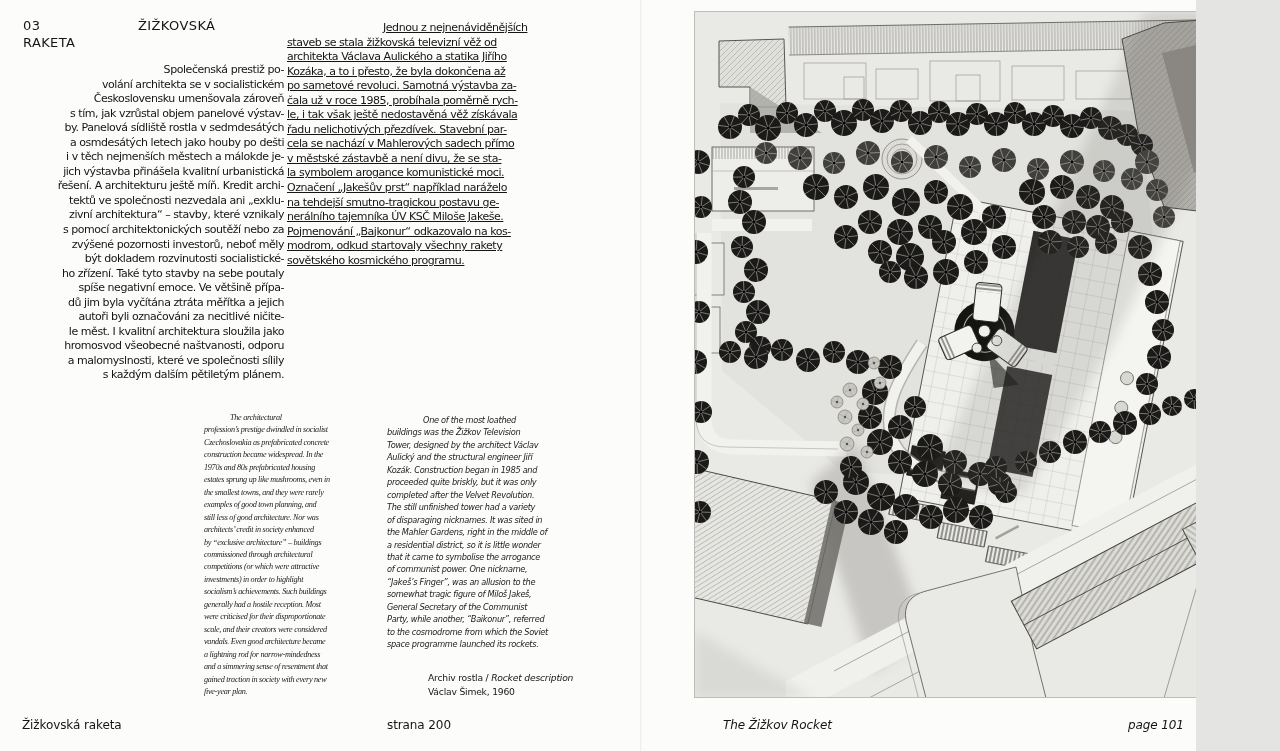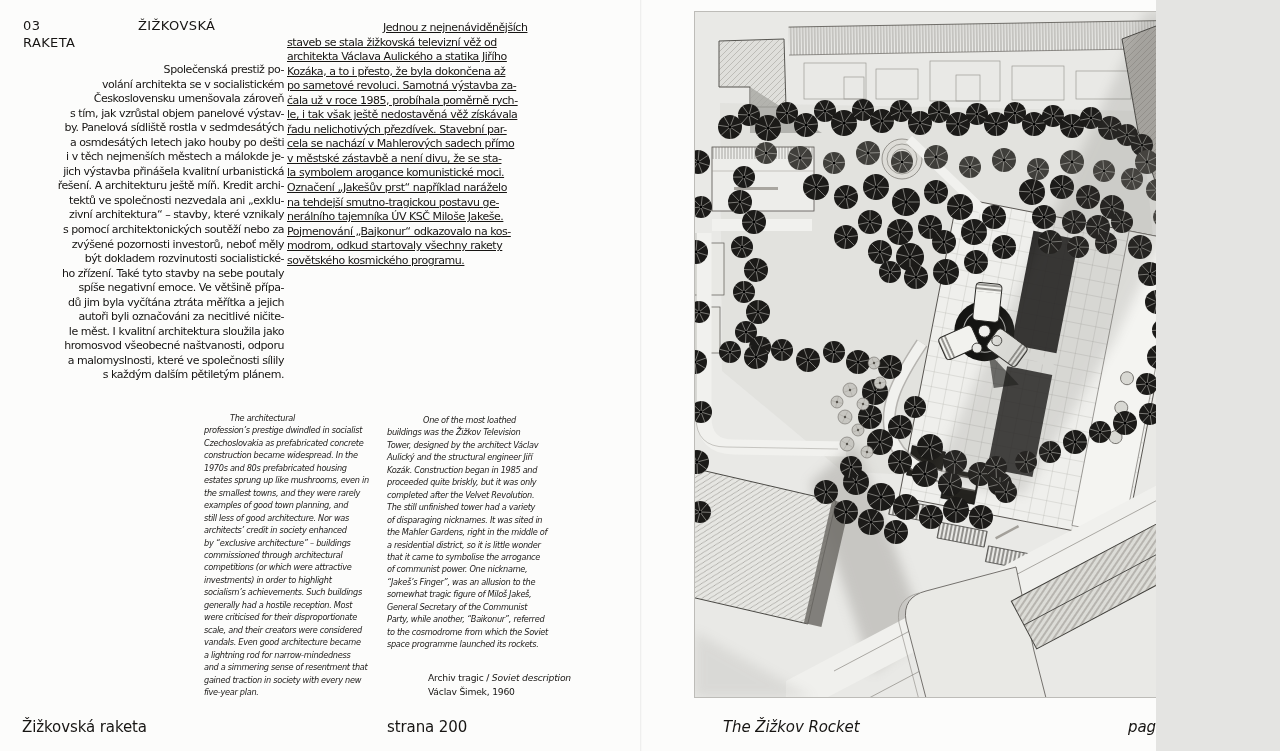--- a/index.html
+++ b/index.html
@@ -1,35 +1,35 @@
 <!DOCTYPE html>
 <html><head>
 <meta charset="utf-8">
 <style>
   html,body{margin:0;padding:0;background:#e4e4e2;}
   #spread{position:relative;width:1156px;height:751px;background:#fcfcfb;overflow:hidden;
-          font-family:"DejaVu Sans","Liberation Sans",sans-serif;color:#171513;}
+          font-family:"DejaVu Sans","Liberation Sans",sans-serif;color:#171513;padding-left:40px;}
   .abs{position:absolute;}
   
   #fold{left:640px;top:0;width:2px;height:751px;
         background:linear-gradient(90deg,rgba(0,0,0,.07),rgba(0,0,0,0));}
   
   .kick{font-size:13px;letter-spacing:.4px;line-height:17px;white-space:pre;}
   
   .cz{font-size:11px;line-height:14.55px;letter-spacing:-.45px;white-space:pre;}
   .cz1{text-indent:92px;}
   .cz2{text-indent:96px;}
   
   .enh{font-style:italic;font-size:13px;letter-spacing:.8px;line-height:18px;white-space:pre;}
   .en{font-style:italic;font-size:8.2px;line-height:12.45px;letter-spacing:-.3px;white-space:pre;color:#1d1b19;}
-  .en1{text-indent:26px;}
+  .en1{text-indent:26px;font-family:Liberation Serif, serif;}
   .en2{text-indent:36px;}
   .credit{font-size:9.2px;line-height:13.5px;letter-spacing:-.2px;white-space:pre;}
   .credit .it{font-style:italic;}
-  .foot{font-size:15px;letter-spacing:-.1px;white-space:pre;}
+  .foot{font-size:12px;letter-spacing:-.1px;white-space:pre;}
   .footI{font-style:italic;text-align:center;}
   #figwrap{left:694px;top:11px;width:570px;height:687px;}
   #figwrap svg{display:block;}
 </style>
 </head>
 <body>
 
 <div id="spread">
 
   <div class="abs kick" style="left:23px;top:17px;">03</div>
@@ -113,21 +113,21 @@
 a residential district, so it is little wonder
 that it came to symbolise the arrogance
 of communist power. One nickname,
 “Jakeš’s Finger”, was an allusion to the
 somewhat tragic figure of Miloš Jakeš,
 General Secretary of the Communist
 Party, while another, “Baikonur”, referred
 to the cosmodrome from which the Soviet
 space programme launched its rockets.</div>
 
-  <div class="abs credit" style="left:428px;top:671px;"><span>Archiv tragic / </span><span class="it">Soviet description</span><br><span>Václav Šimek, 1960</span></div>
+  <div class="abs credit" style="left:428px;top:671px;"><span>Archiv rostla / </span><span class="it">Rocket description</span><br><span>Václav Šimek, 1960</span></div>
 
   <div class="abs foot" style="left:22px;top:718px;">Žižkovská raketa</div>
   <div class="abs foot" style="left:387px;top:718px;">strana 200</div>
 
   <div id="fold" class="abs"></div>
 
   <div id="figwrap" class="abs">
     <svg id="plan" width="570" height="687" viewBox="0 0 570 687" xmlns="http://www.w3.org/2000/svg">
       <defs>
         <pattern id="hatchV" width="3" height="8" patternUnits="userSpaceOnUse">

